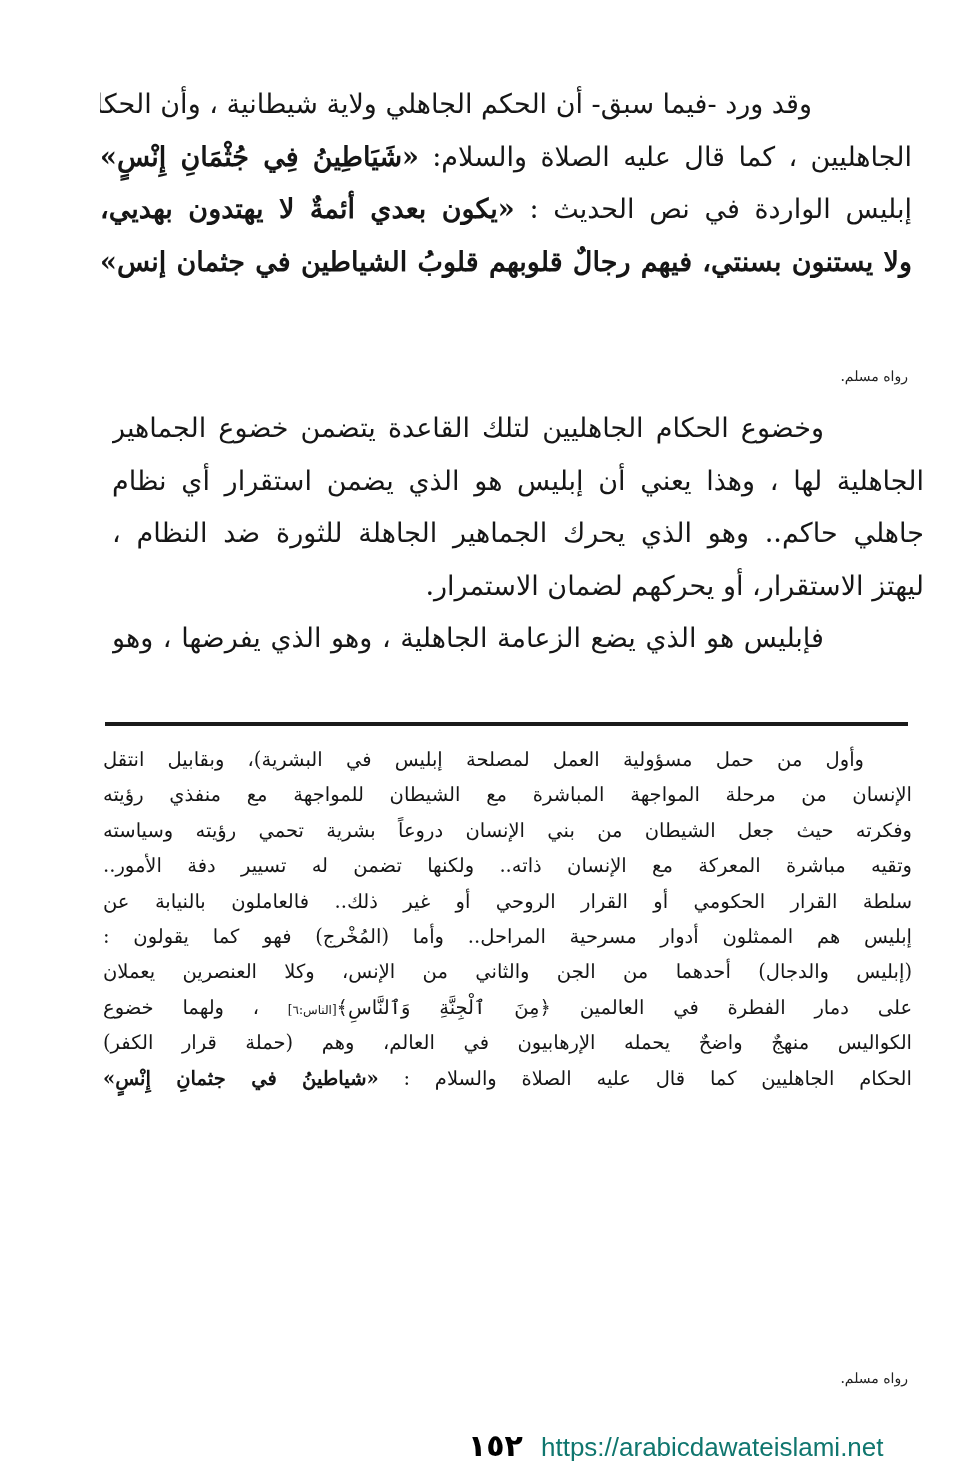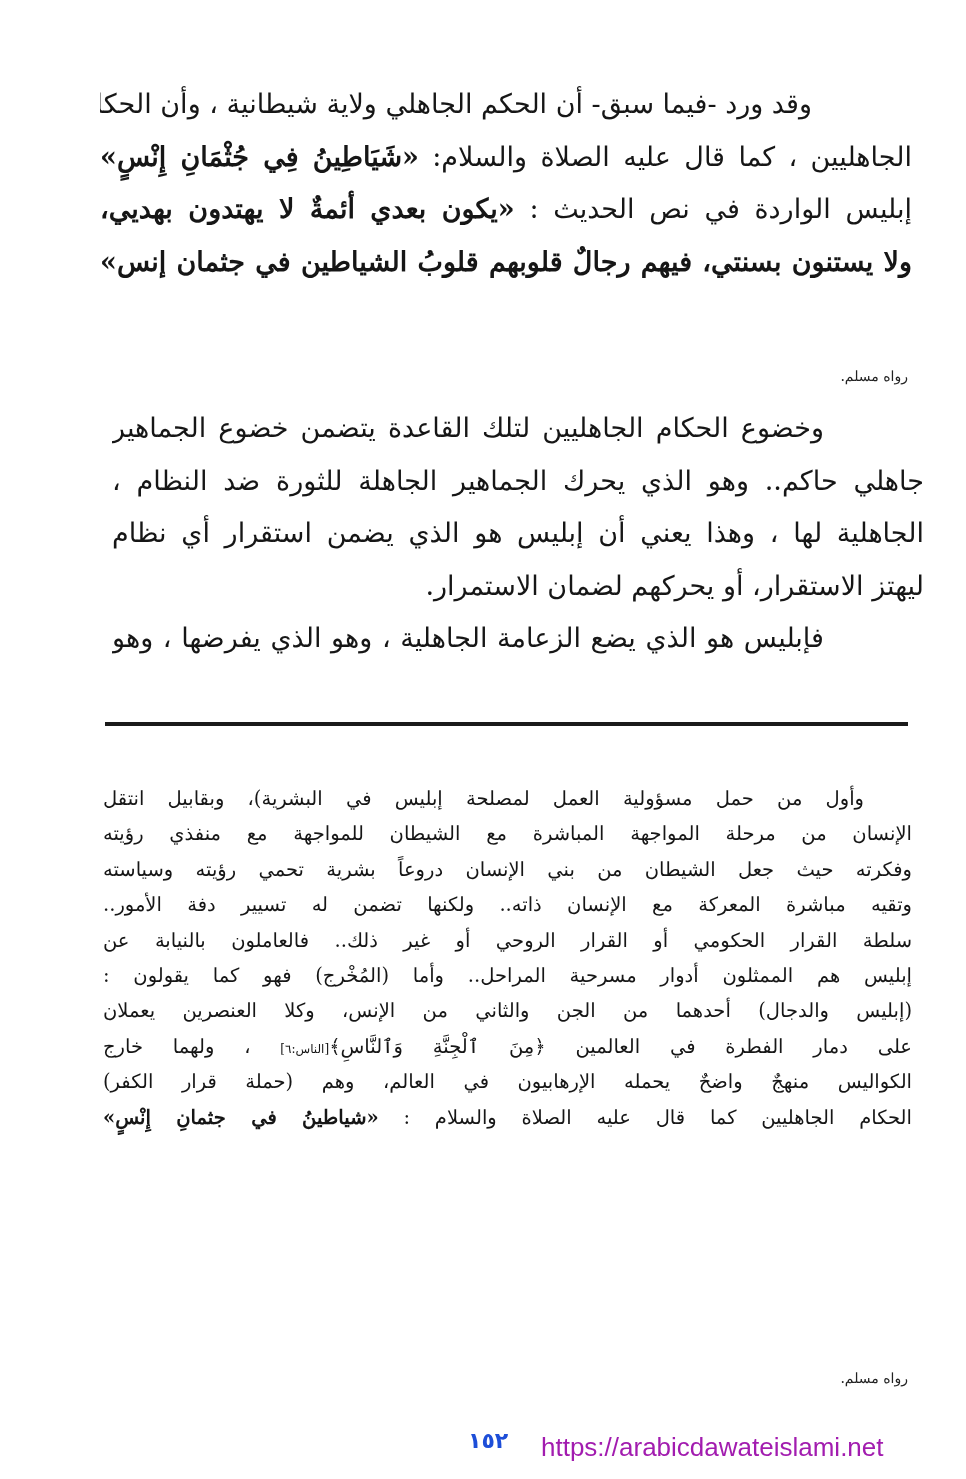--- a/index.html
+++ b/index.html
@@ -86,21 +86,20 @@
       direction: rtl;
       font-family: "DejaVu Serif", serif;
       font-size: 19.5px;
       line-height: 35.4px;
     }
     .footnote .line {
       height: 35.4px;
     }
     .footnote .line.indent {
       padding-right: 48px;
-      margin-top: 39px;
     }
     .quran {
       font-family: "DejaVu Serif", serif;
     }
     .ref {
       font-size: 12px;
     }
     .footnote-source {
       position: absolute;
       right: 58px;
@@ -109,67 +108,67 @@
       font-family: "DejaVu Serif", serif;
       font-size: 14px;
       color: #222;
     }
     .page-number {
       position: absolute;
       left: 468px;
       top: 1428px;
       font-family: "DejaVu Sans", sans-serif;
       font-weight: bold;
-      font-size: 22px;
-      color: #1d4ed8;
+      font-size: 30px;
+      color: #000000;
       direction: rtl;
     }
     .watermark {
       position: absolute;
       left: 541px;
       top: 1432px;
       font-family: "Liberation Sans", sans-serif;
       font-size: 26px;
-      color: #a21caf;
+      color: #0f766e;
       letter-spacing: 0px;
     }
   </style>
 </head>
 <body>
 
 <div class="page">
 
   <div class="main-text">
     <span class="line indent">وقد ورد -فيما سبق- أن الحكم الجاهلي ولاية شيطانية ، وأن الحكام</span>
     <span class="line"><span>الجاهليين ، كما قال عليه الصلاة والسلام: </span><span class="bold">«شَيَاطِينُ فِي جُثْمَانِ إِنْسٍ»</span></span>
     <span class="line"><span>إبليس الواردة في نص الحديث : </span><span class="bold">«يكون بعدي أئمةٌ لا يهتدون بهديي،</span></span>
     <span class="line bold">ولا يستنون بسنتي، فيهم رجالٌ قلوبهم قلوبُ الشياطين في جثمان إنس»</span>
   </div>
 
   <div class="source-note">رواه مسلم.</div>
 
   <div class="main-text-2">
     <span class="line indent">وخضوع الحكام الجاهليين لتلك القاعدة يتضمن خضوع الجماهير</span>
+    <span class="line">الجاهلية لها ، وهذا يعني أن إبليس هو الذي يضمن استقرار أي نظام</span>
     <span class="line">جاهلي حاكم.. وهو الذي يحرك الجماهير الجاهلة للثورة ضد النظام ،</span>
-    <span class="line">الجاهلية لها ، وهذا يعني أن إبليس هو الذي يضمن استقرار أي نظام</span>
     <span class="line last">ليهتز الاستقرار، أو يحركهم لضمان الاستمرار.</span>
     <span class="line indent">فإبليس هو الذي يضع الزعامة الجاهلية ، وهو الذي يفرضها ، وهو</span>
   </div>
 
   <div class="separator"></div>
 
   <div class="footnote">
     <span class="line indent">وأول من حمل مسؤولية العمل لمصلحة إبليس في البشرية)، وبقابيل انتقل</span>
     <span class="line">الإنسان من مرحلة المواجهة المباشرة مع الشيطان للمواجهة مع منفذي رؤيته</span>
     <span class="line">وفكرته حيث جعل الشيطان من بني الإنسان دروعاً بشرية تحمي رؤيته وسياسته</span>
     <span class="line">وتقيه مباشرة المعركة مع الإنسان ذاته.. ولكنها تضمن له تسيير دفة الأمور..</span>
     <span class="line">سلطة القرار الحكومي أو القرار الروحي أو غير ذلك.. فالعاملون بالنيابة عن</span>
     <span class="line">إبليس هم الممثلون أدوار مسرحية المراحل.. وأما (المُخْرج) فهو كما يقولون :</span>
     <span class="line">(إبليس والدجال) أحدهما من الجن والثاني من الإنس، وكلا العنصرين يعملان</span>
-    <span class="line"><span>على دمار الفطرة في العالمين</span> <span class="quran">﴿مِنَ ٱلْجِنَّةِ وَٱلنَّاسِ﴾</span><span class="ref">[الناس:٦]</span><span> ، ولهما خارج</span></span>
+    <span class="line"><span>على دمار الفطرة في العالمين</span> <span class="quran">﴿مِنَ ٱلْجِنَّةِ وَٱلنَّاسِ﴾</span><span class="ref">[الناس:٦]</span><span> ، ولهما خضوع</span></span>
     <span class="line">الكواليس منهجٌ واضحٌ يحمله الإرهابيون في العالم، وهم (حملة قرار الكفر)</span>
     <span class="line"><span>الحكام الجاهليين كما قال عليه الصلاة والسلام : </span><span class="bold">«شياطينُ في جثمانِ إِنْسٍ»</span></span>
   </div>
 
   <div class="footnote-source">رواه مسلم.</div>
 
   <div class="page-number">١٥٢</div>
   <div class="watermark">https://arabicdawateislami.net</div>
 
 </div>

